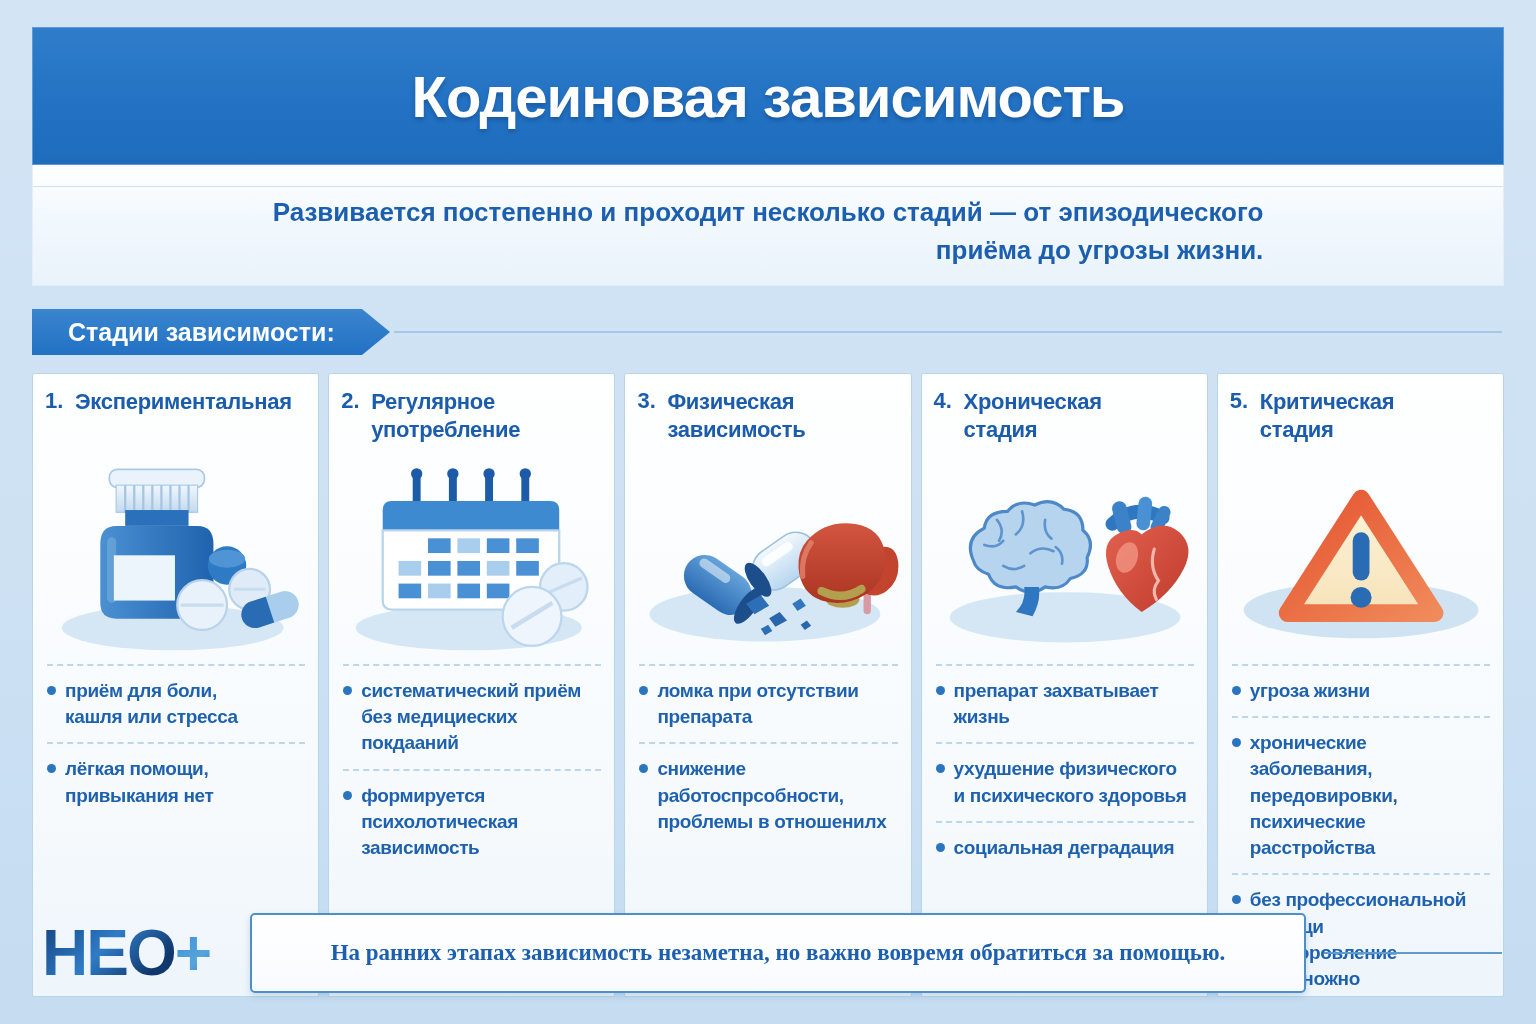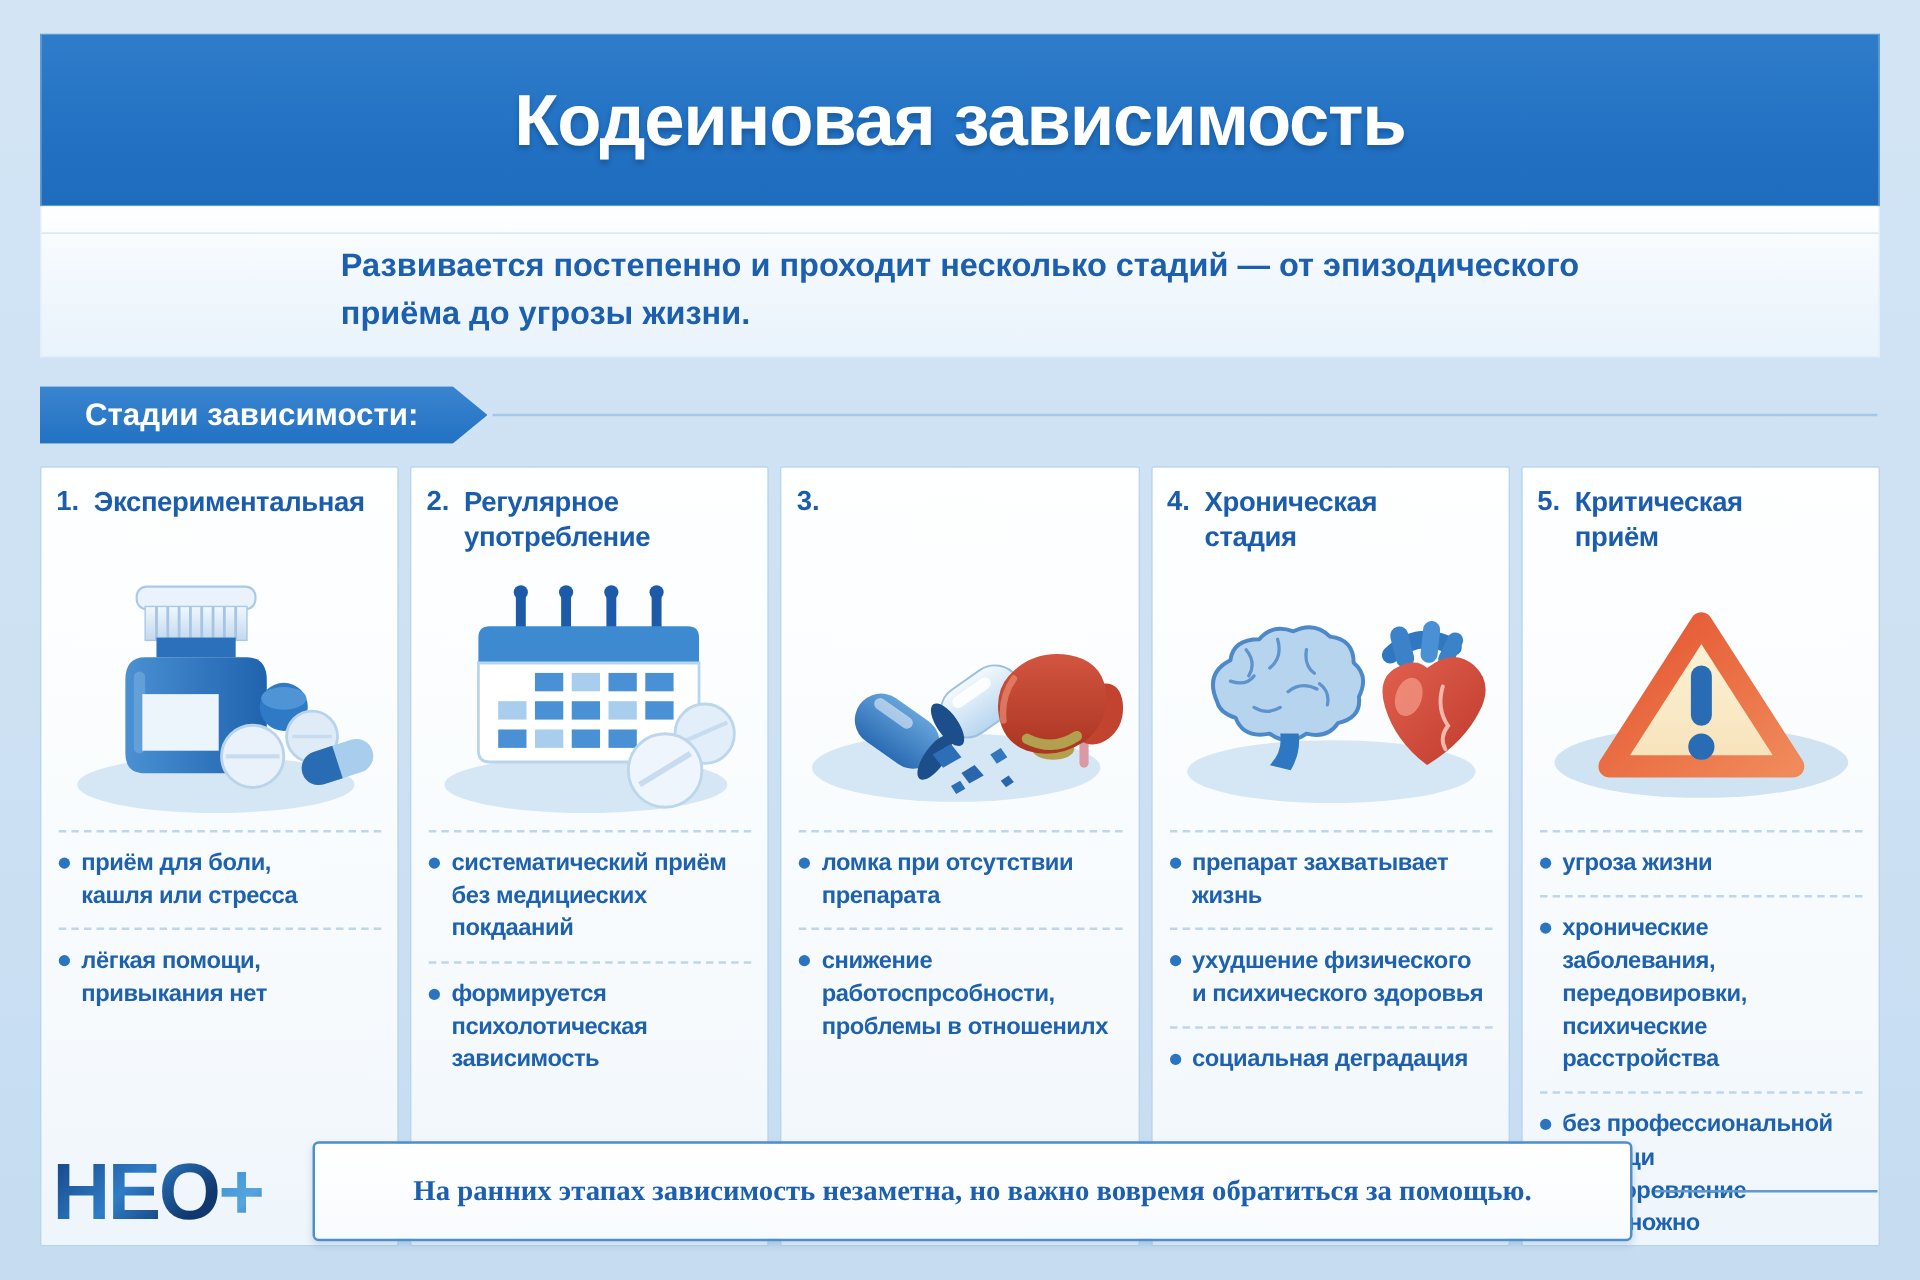--- a/index.html
+++ b/index.html
@@ -29,21 +29,21 @@
     background:linear-gradient(180deg,#ffffff 0%,#f3f9fe 40%,#e9f3fb 100%);
     border:1px solid #e3eef9; border-top:none;
     display:flex; align-items:center; justify-content:center;
     position:relative;
   }
   .subtitle-band:before {
     content:""; position:absolute; left:0; right:0; top:21px; height:1px;
     background:#cfe2f2;
   }
   .subtitle-band p {
-    white-space:pre-line; text-align:left;
+    white-space:pre-line; text-align:right;
     font-size:26px; font-weight:700; color:#1c5fae; line-height:1.45;
     margin-top:14px;
   }
 
   
   .section-row { margin-top:23px; height:46px; display:flex; align-items:center; }
   .section-label {
     height:46px; min-width:358px; padding:0 46px 0 36px;
     background:linear-gradient(180deg,#3a85cf 0%,#2271c3 100%);
     clip-path:polygon(0 0, calc(100% - 28px) 0, 100% 50%, calc(100% - 28px) 100%, 0 100%);
@@ -219,20 +219,22 @@
       <div class="bullet">
         <span class="dot"></span>
         <p>формируется
 психолотическая зависимость</p>
       </div>
     </article>
 
     <article class="card">
       <h2 class="card-title">
         <span class="num">3.</span>
+        <span class="ttl">Физическая
+зависимость</span>
       </h2>
       <div class="icon-wrap">
         <svg viewBox="0 0 250 175">
           <defs>
             <linearGradient id="g-cap3" x1="0" y1="0" x2="0" y2="1">
               <stop offset="0" stop-color="#66a3da"></stop>
                 <stop offset="1" stop-color="#2a6cb4"></stop>
             </linearGradient>
             <linearGradient id="g-cap3b" x1="0" y1="0" x2="0" y2="1">
               <stop offset="0" stop-color="#f4f9fd"></stop>
@@ -325,21 +327,21 @@
       <div class="bullet">
         <span class="dot"></span>
         <p>социальная деградация</p>
       </div>
     </article>
 
     <article class="card">
       <h2 class="card-title">
         <span class="num">5.</span>
         <span class="ttl">Критическая
-приём</span>
+стадия</span>
       </h2>
       <div class="icon-wrap">
         <svg viewBox="0 0 250 175">
           <defs>
             <linearGradient id="g-tri" x1="0" y1="0" x2="1" y2="1">
               <stop offset="0" stop-color="#e4532f"></stop>
                 <stop offset="1" stop-color="#f08a5a"></stop>
             </linearGradient>
             <linearGradient id="g-tri-in" x1="0" y1="0" x2="0" y2="1">
               <stop offset="0" stop-color="#fdf4d9"></stop>

